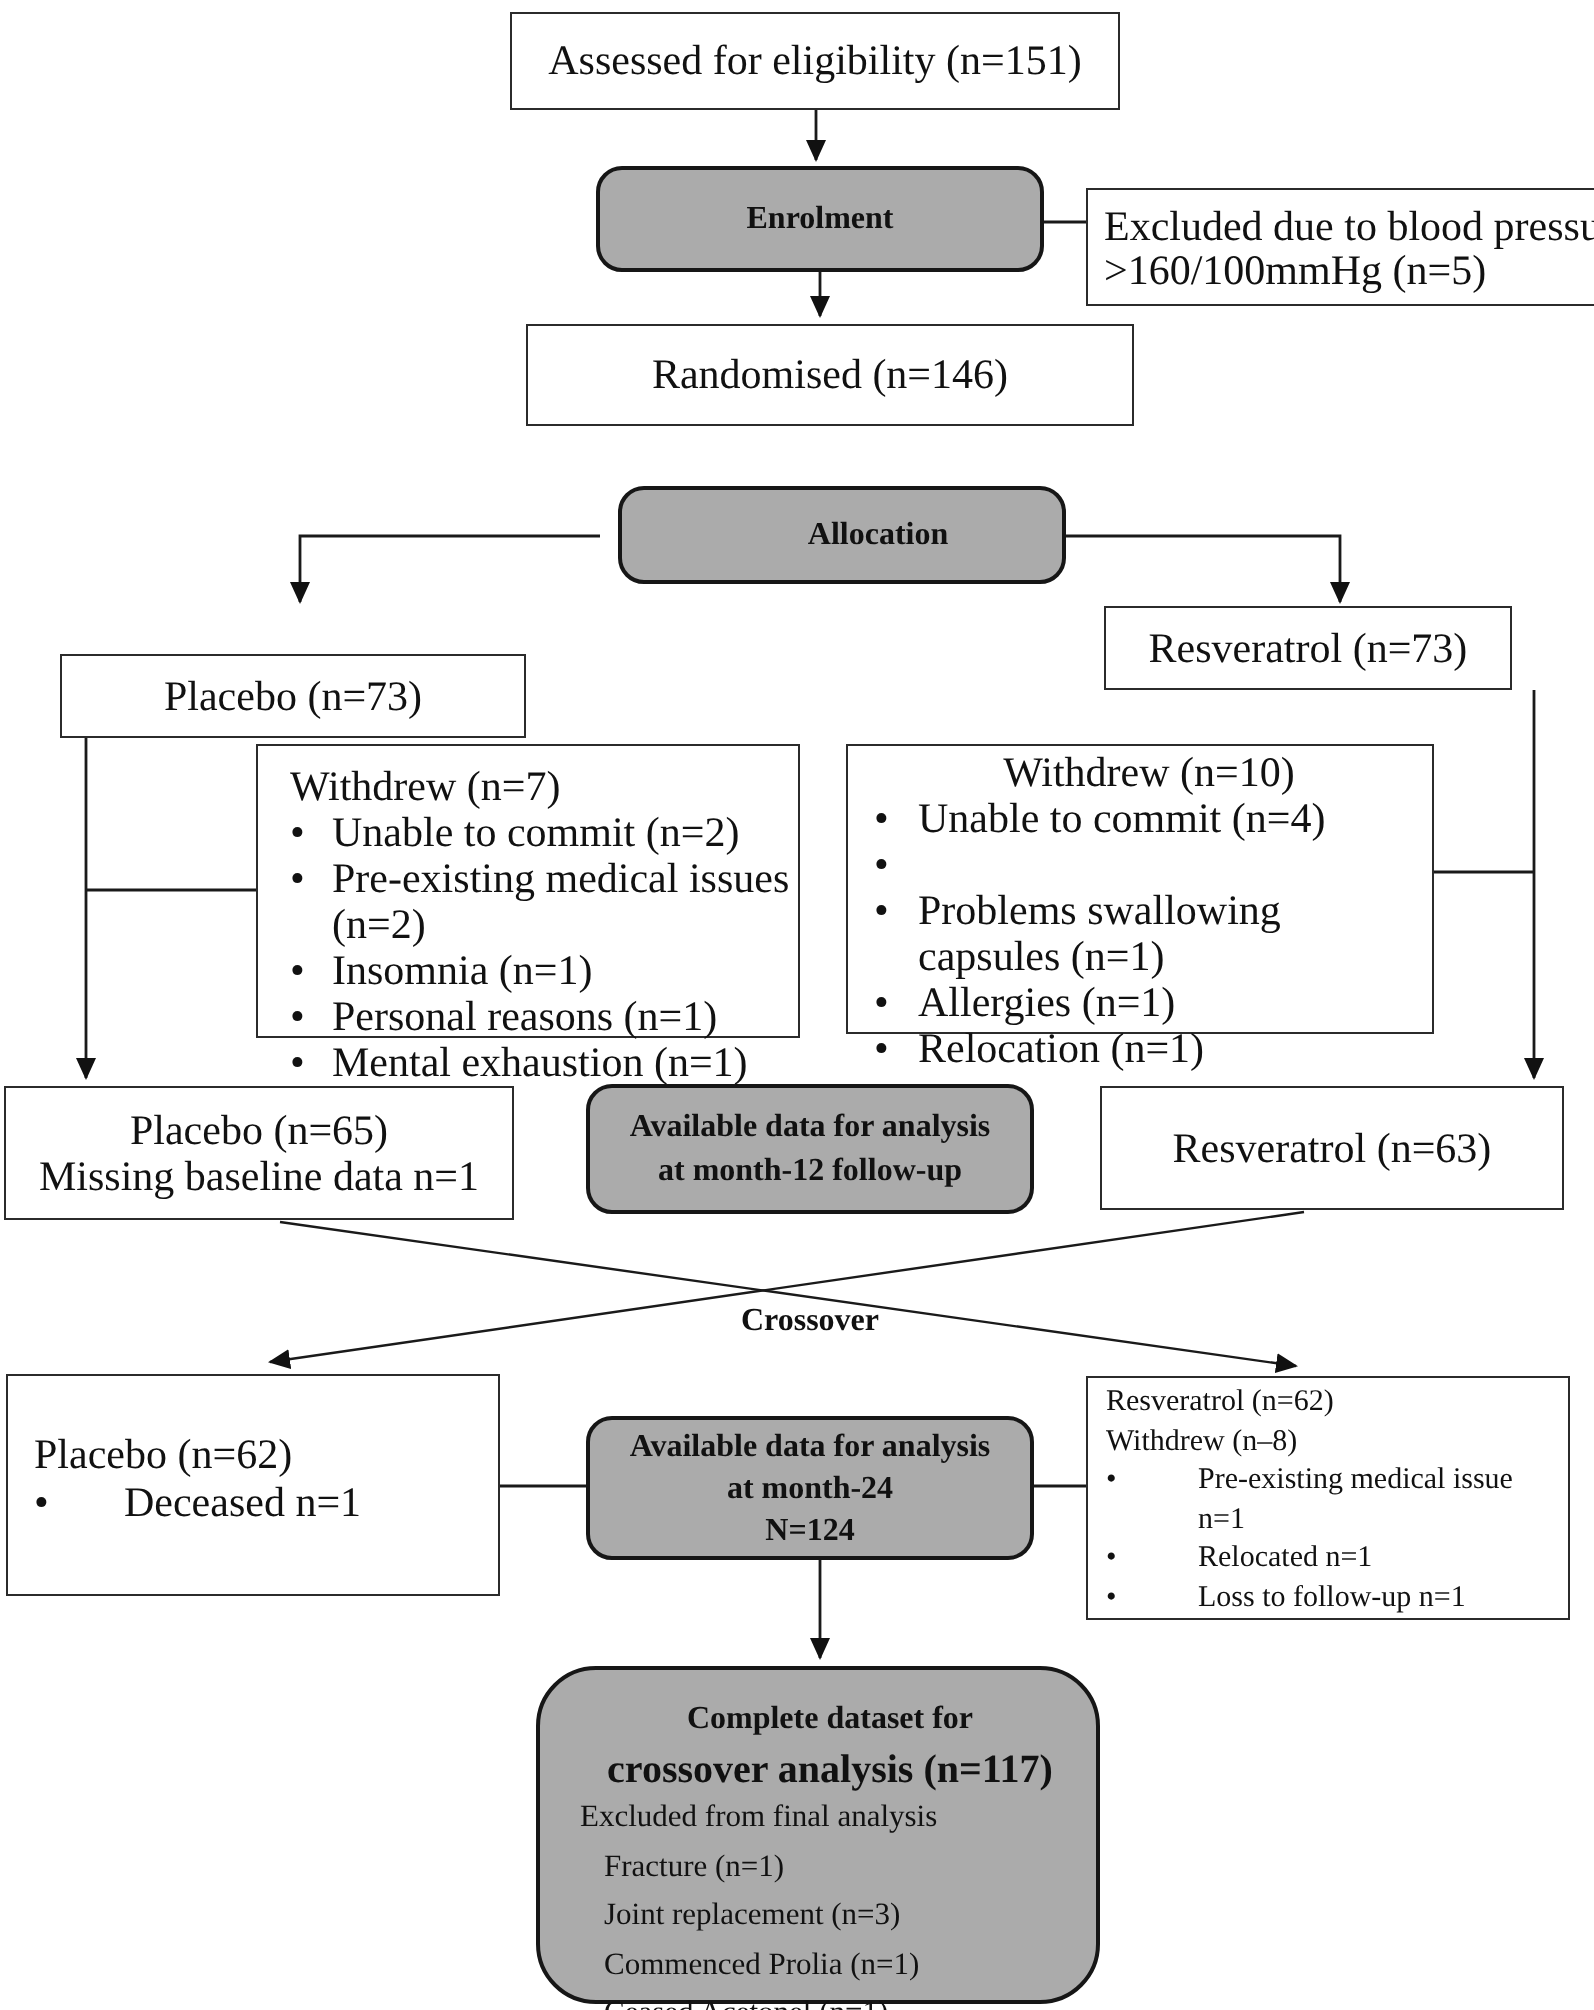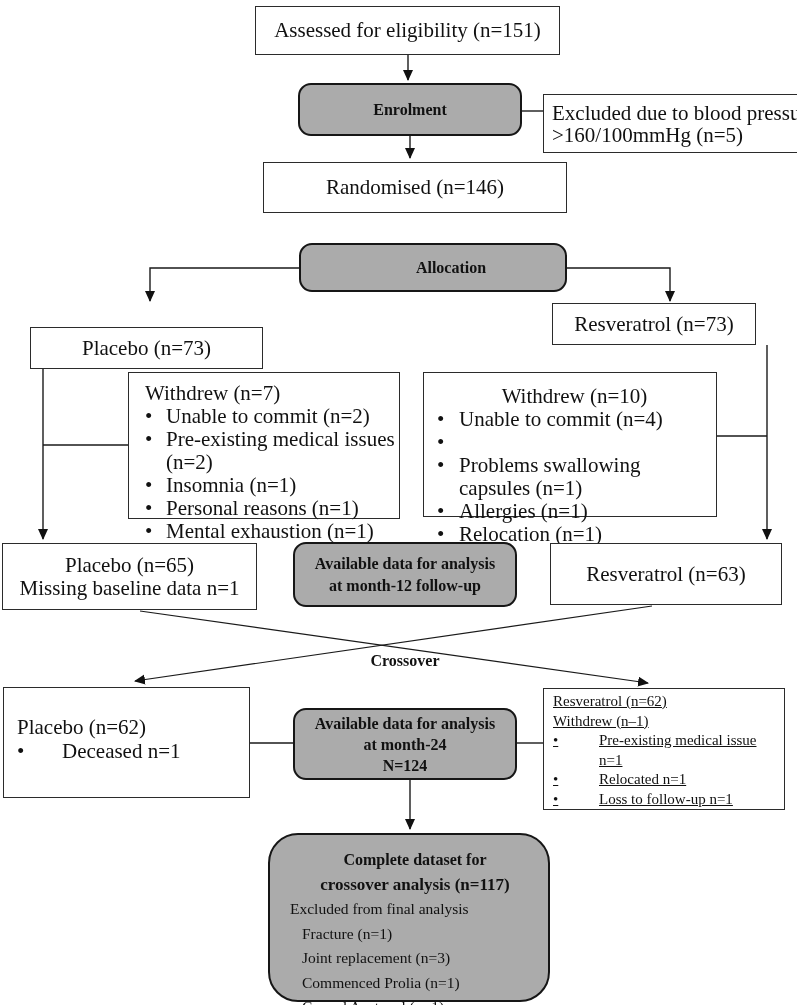--- a/index.html
+++ b/index.html
@@ -89,21 +89,21 @@
 
   <div class="box" style="left:543px;top:94px;width:301px;height:59px;padding:7px 6px 0 8px;line-height:22px;">
     <div>Excluded due to blood pressure</div>
     <div>&gt;160/100mmHg (n=5)</div>
   </div>
 
   <div class="box center" style="left:263px;top:162px;width:304px;height:51px;">
     <span>Randomised (n=146)</span>
   </div>
 
-  <div class="box grey center" style="left:299px;top:243px;width:268px;height:49px;padding-left:36px;">
+  <div class="box grey center" style="left:309px;top:243px;width:224px;height:49px;padding-left:36px;">
     <span>Allocation</span>
   </div>
 
   <div class="box center" style="left:30px;top:305px;width:233px;height:42px;margin-top:22px;">
     <span>Placebo (n=73)</span>
   </div>
 
   <div class="box center" style="left:552px;top:303px;width:204px;height:42px;">
     <span>Resveratrol (n=73)</span>
   </div>
@@ -125,21 +125,21 @@
     <div class="bullet-row">
       <span class="bullet-glyph" style="width:21px;">•</span>
       <span>Personal reasons (n=1)</span>
     </div>
     <div class="bullet-row">
       <span class="bullet-glyph" style="width:21px;">•</span>
       <span>Mental exhaustion (n=1)</span>
     </div>
   </div>
 
-  <div class="box" style="left:423px;top:372px;width:294px;height:145px;padding:12px 4px 0 13px;line-height:23px;">
+  <div class="box" style="left:423px;top:372px;width:294px;height:145px;padding:2px 4px 0 13px;line-height:23px;">
     <div style="text-align:center;">Withdrew (n=10)</div>
     <div class="bullet-row">
       <span class="bullet-glyph" style="width:22px;">•</span>
       <span>Unable to commit (n=4)</span>
     </div>
     <div class="bullet-row">
       <span class="bullet-glyph" style="width:22px;">•</span>
     </div>
     <div class="bullet-row">
       <span class="bullet-glyph" style="width:22px;">•</span>
@@ -178,40 +178,40 @@
       <span>Deceased n=1</span>
     </div>
   </div>
 
   <div class="box grey center" style="left:293px;top:708px;width:224px;height:72px;line-height:21px;">
     <div>Available data for analysis</div>
     <div>at month-24</div>
     <div>N=124</div>
   </div>
 
-  <div class="box" style="left:543px;top:688px;width:242px;height:122px;padding:3px 5px 0 9px;line-height:19.5px;font-size:15px;text-decoration:underline;">
+  <div class="box" style="left:543px;top:688px;width:242px;height:122px;padding:3px 5px 0 9px;line-height:19.5px;font-size:15px;">
     <div>Resveratrol (n=62)</div>
-    <div>Withdrew (n–1)</div>
+    <div>Withdrew (n–8)</div>
     <div class="bullet-row">
       <span class="bullet-glyph" style="width:46px;">•</span>
       <span style="width:178px;">Pre-existing medical issue n=1</span>
     </div>
     <div class="bullet-row">
       <span class="bullet-glyph" style="width:46px;">•</span>
       <span>Relocated n=1</span>
     </div>
     <div class="bullet-row">
       <span class="bullet-glyph" style="width:46px;">•</span>
       <span>Loss to follow-up n=1</span>
     </div>
   </div>
 
   <div class="box grey bigradius" style="left:268px;top:833px;width:282px;height:169px;padding:13px 8px 0 20px;line-height:24.5px;font-weight:normal;font-size:15.5px;">
     <div class="bold" style="text-align:center;font-size:16px;">Complete dataset for</div>
-    <div class="bold" style="text-align:center;font-size:17px;">crossover analysis (n=117)</div>
+    <div class="bold" style="text-align:center;font-size:20px;">crossover analysis (n=117)</div>
     <div>Excluded from final analysis</div>
     <div style="padding-left:12px;">Fracture (n=1)</div>
     <div style="padding-left:12px;">Joint replacement (n=3)</div>
     <div style="padding-left:12px;">Commenced Prolia (n=1)</div>
     <div style="padding-left:12px;">Ceased Acetonel (n=1)</div>
   </div>
 
 </div>
 
 </body></html>

